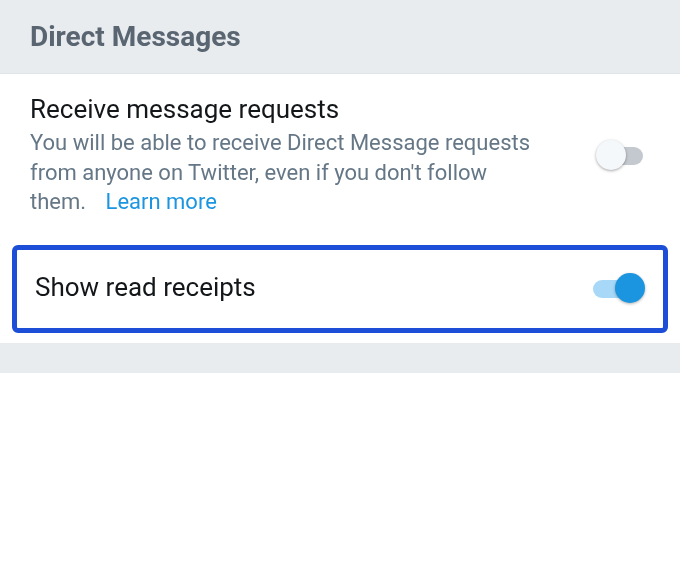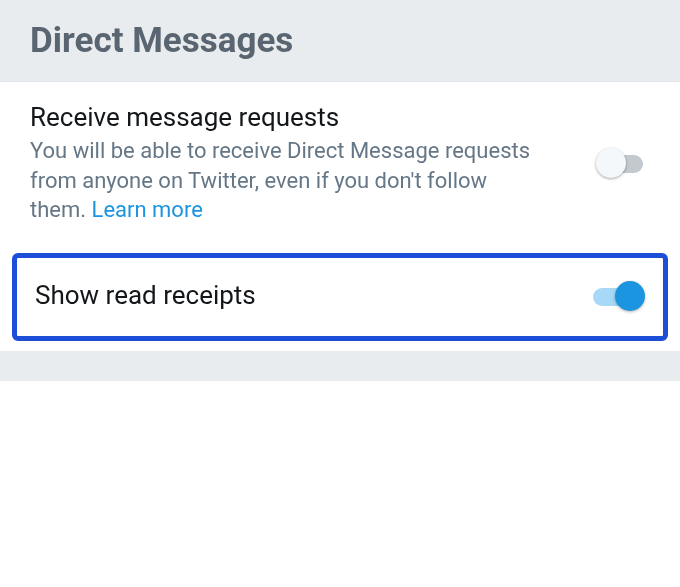--- a/index.html
+++ b/index.html
@@ -9,21 +9,21 @@
       width: 680px;
       height: 587px;
       overflow: hidden;
     }
     .header-bar {
       background: #e9ecef;
       padding: 20px 30px;
       border-bottom: 1px solid #e1e4e8;
     }
     .header-title {
-      font-size: 35px;
+      font-size: 28px;
       font-weight: 700;
       color: #5a6572;
     }
     .settings-list {
       background: #ffffff;
     }
     .setting-row {
       display: flex;
       align-items: center;
       justify-content: space-between;
@@ -42,20 +42,21 @@
     }
     .setting-desc {
       font-size: 22px;
       line-height: 1.35;
       color: #657786;
     }
     .learn-more {
       color: #1b95e0;
       text-decoration: none;
       cursor: pointer;
+      margin-left: 14px;
     }
     .toggle {
       position: relative;
       width: 52px;
       height: 22px;
       flex-shrink: 0;
       cursor: pointer;
     }
     .toggle-track {
       position: absolute;

